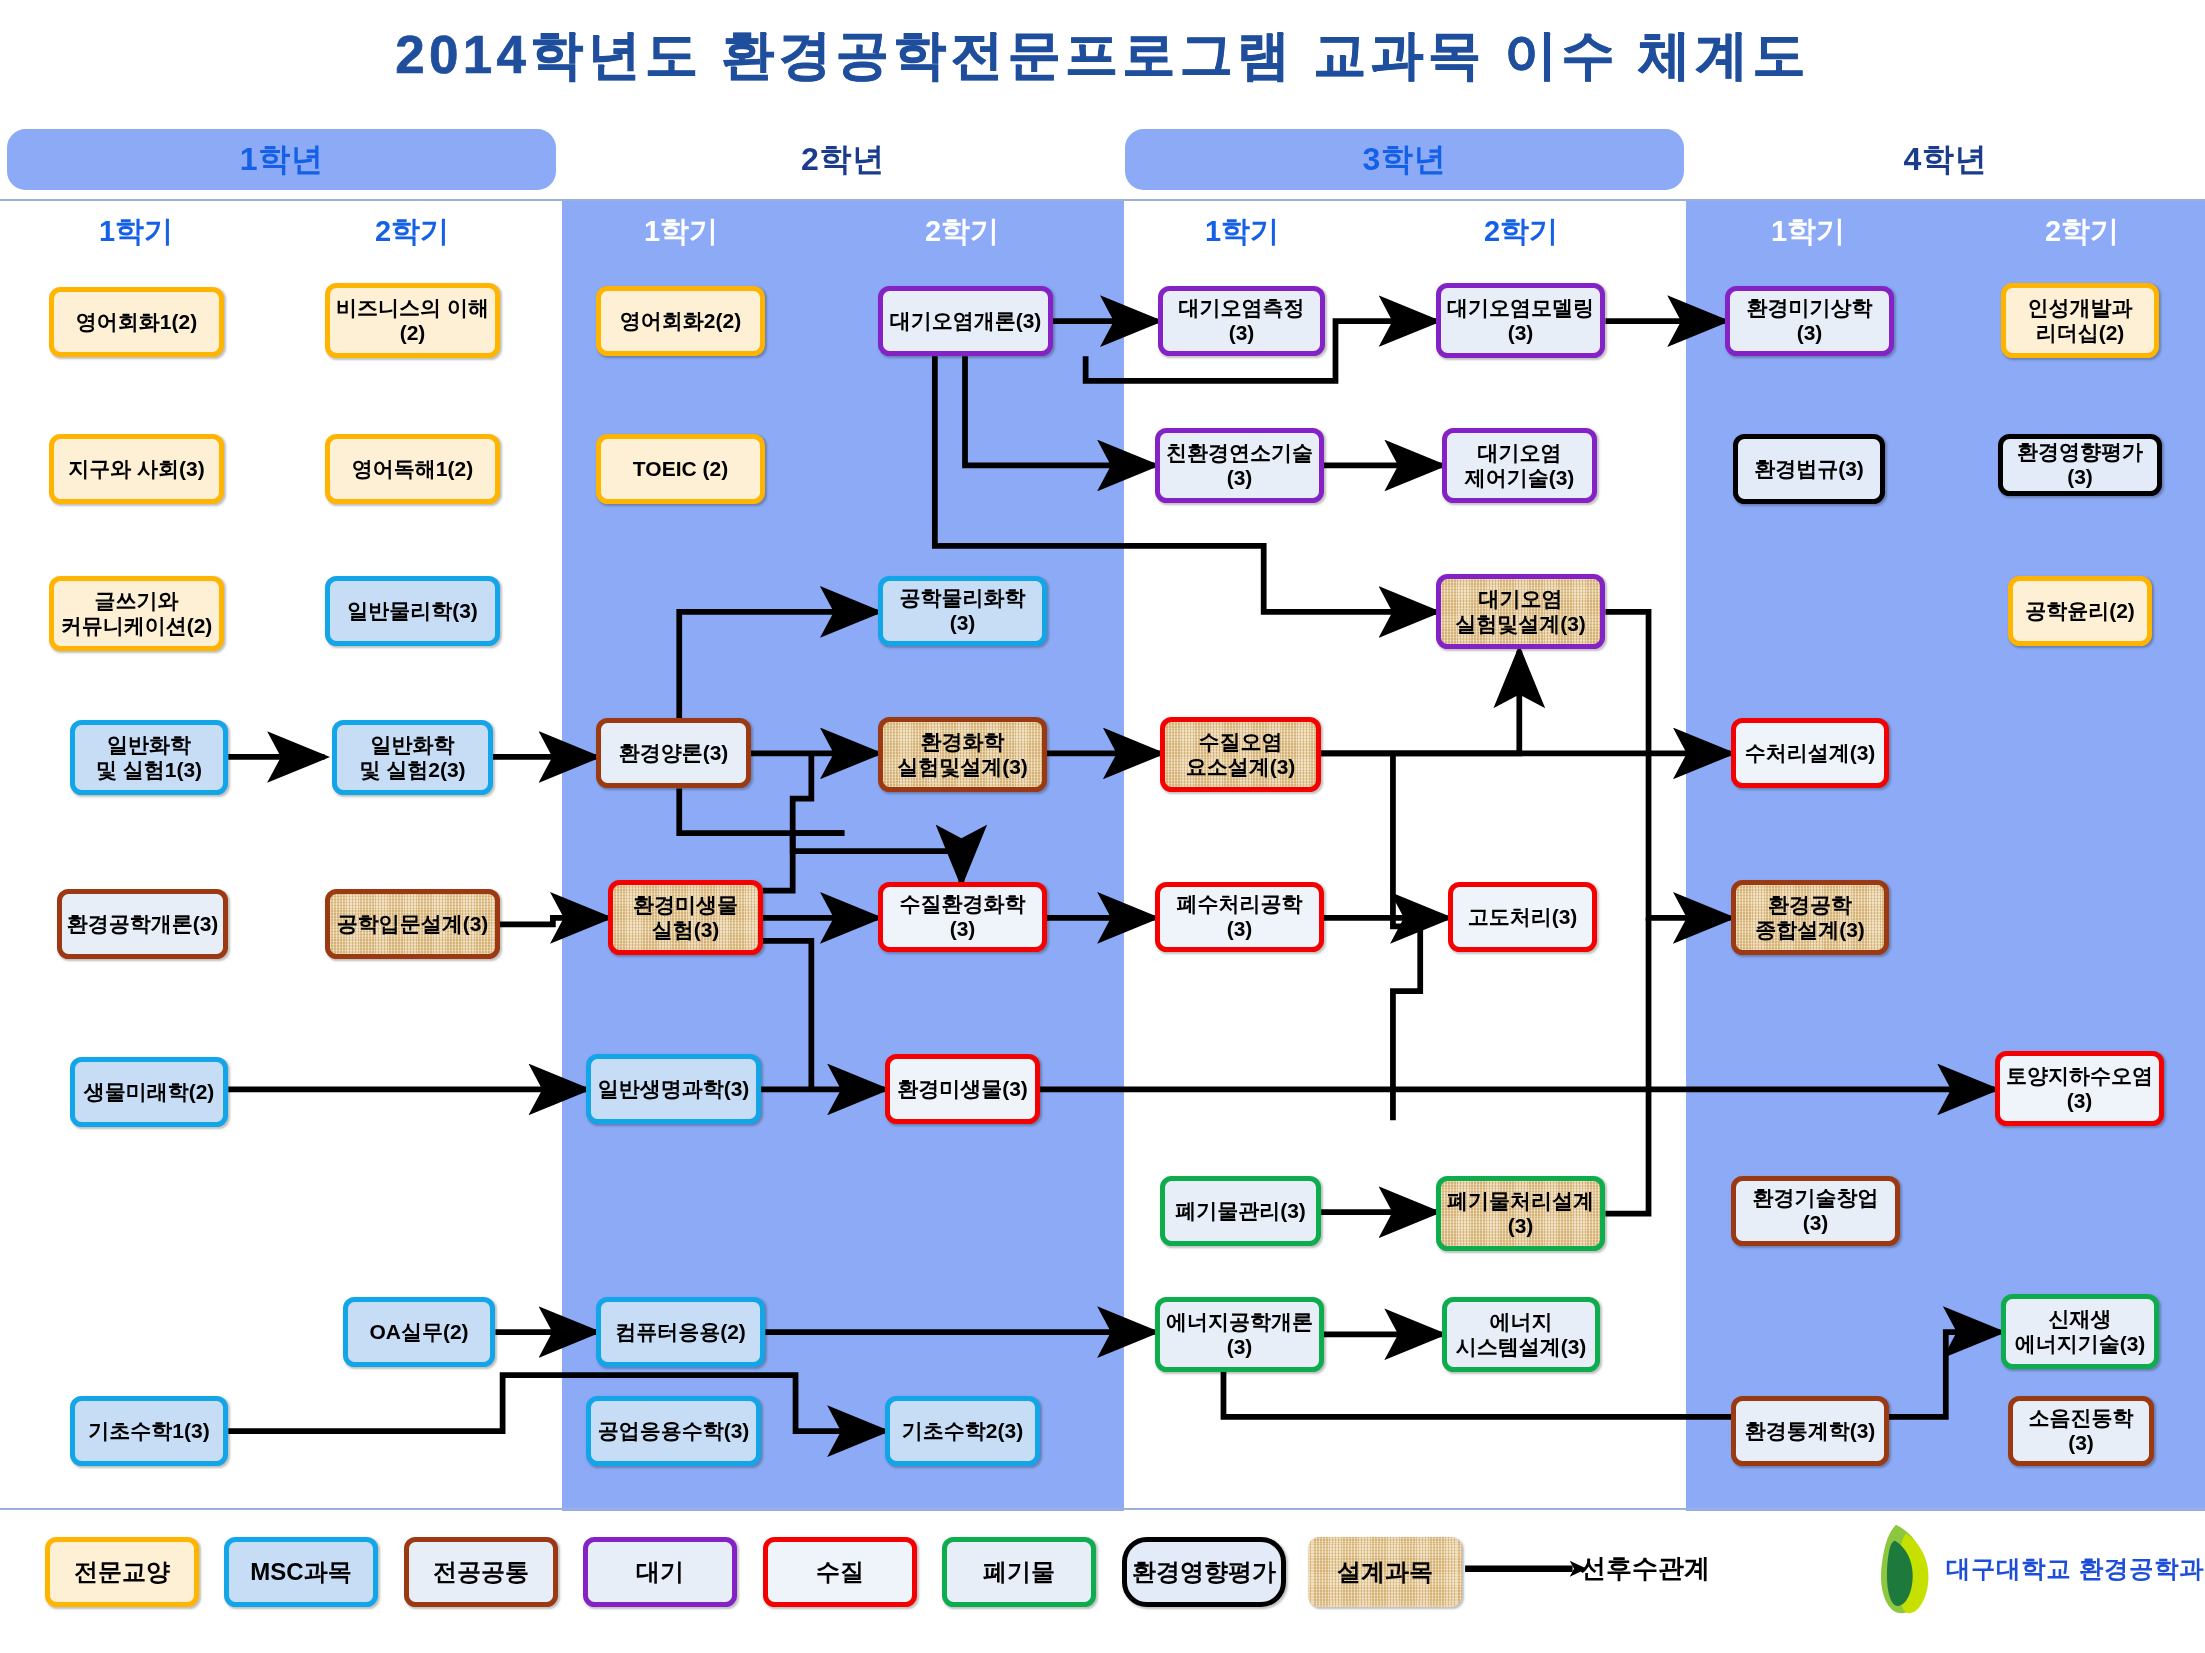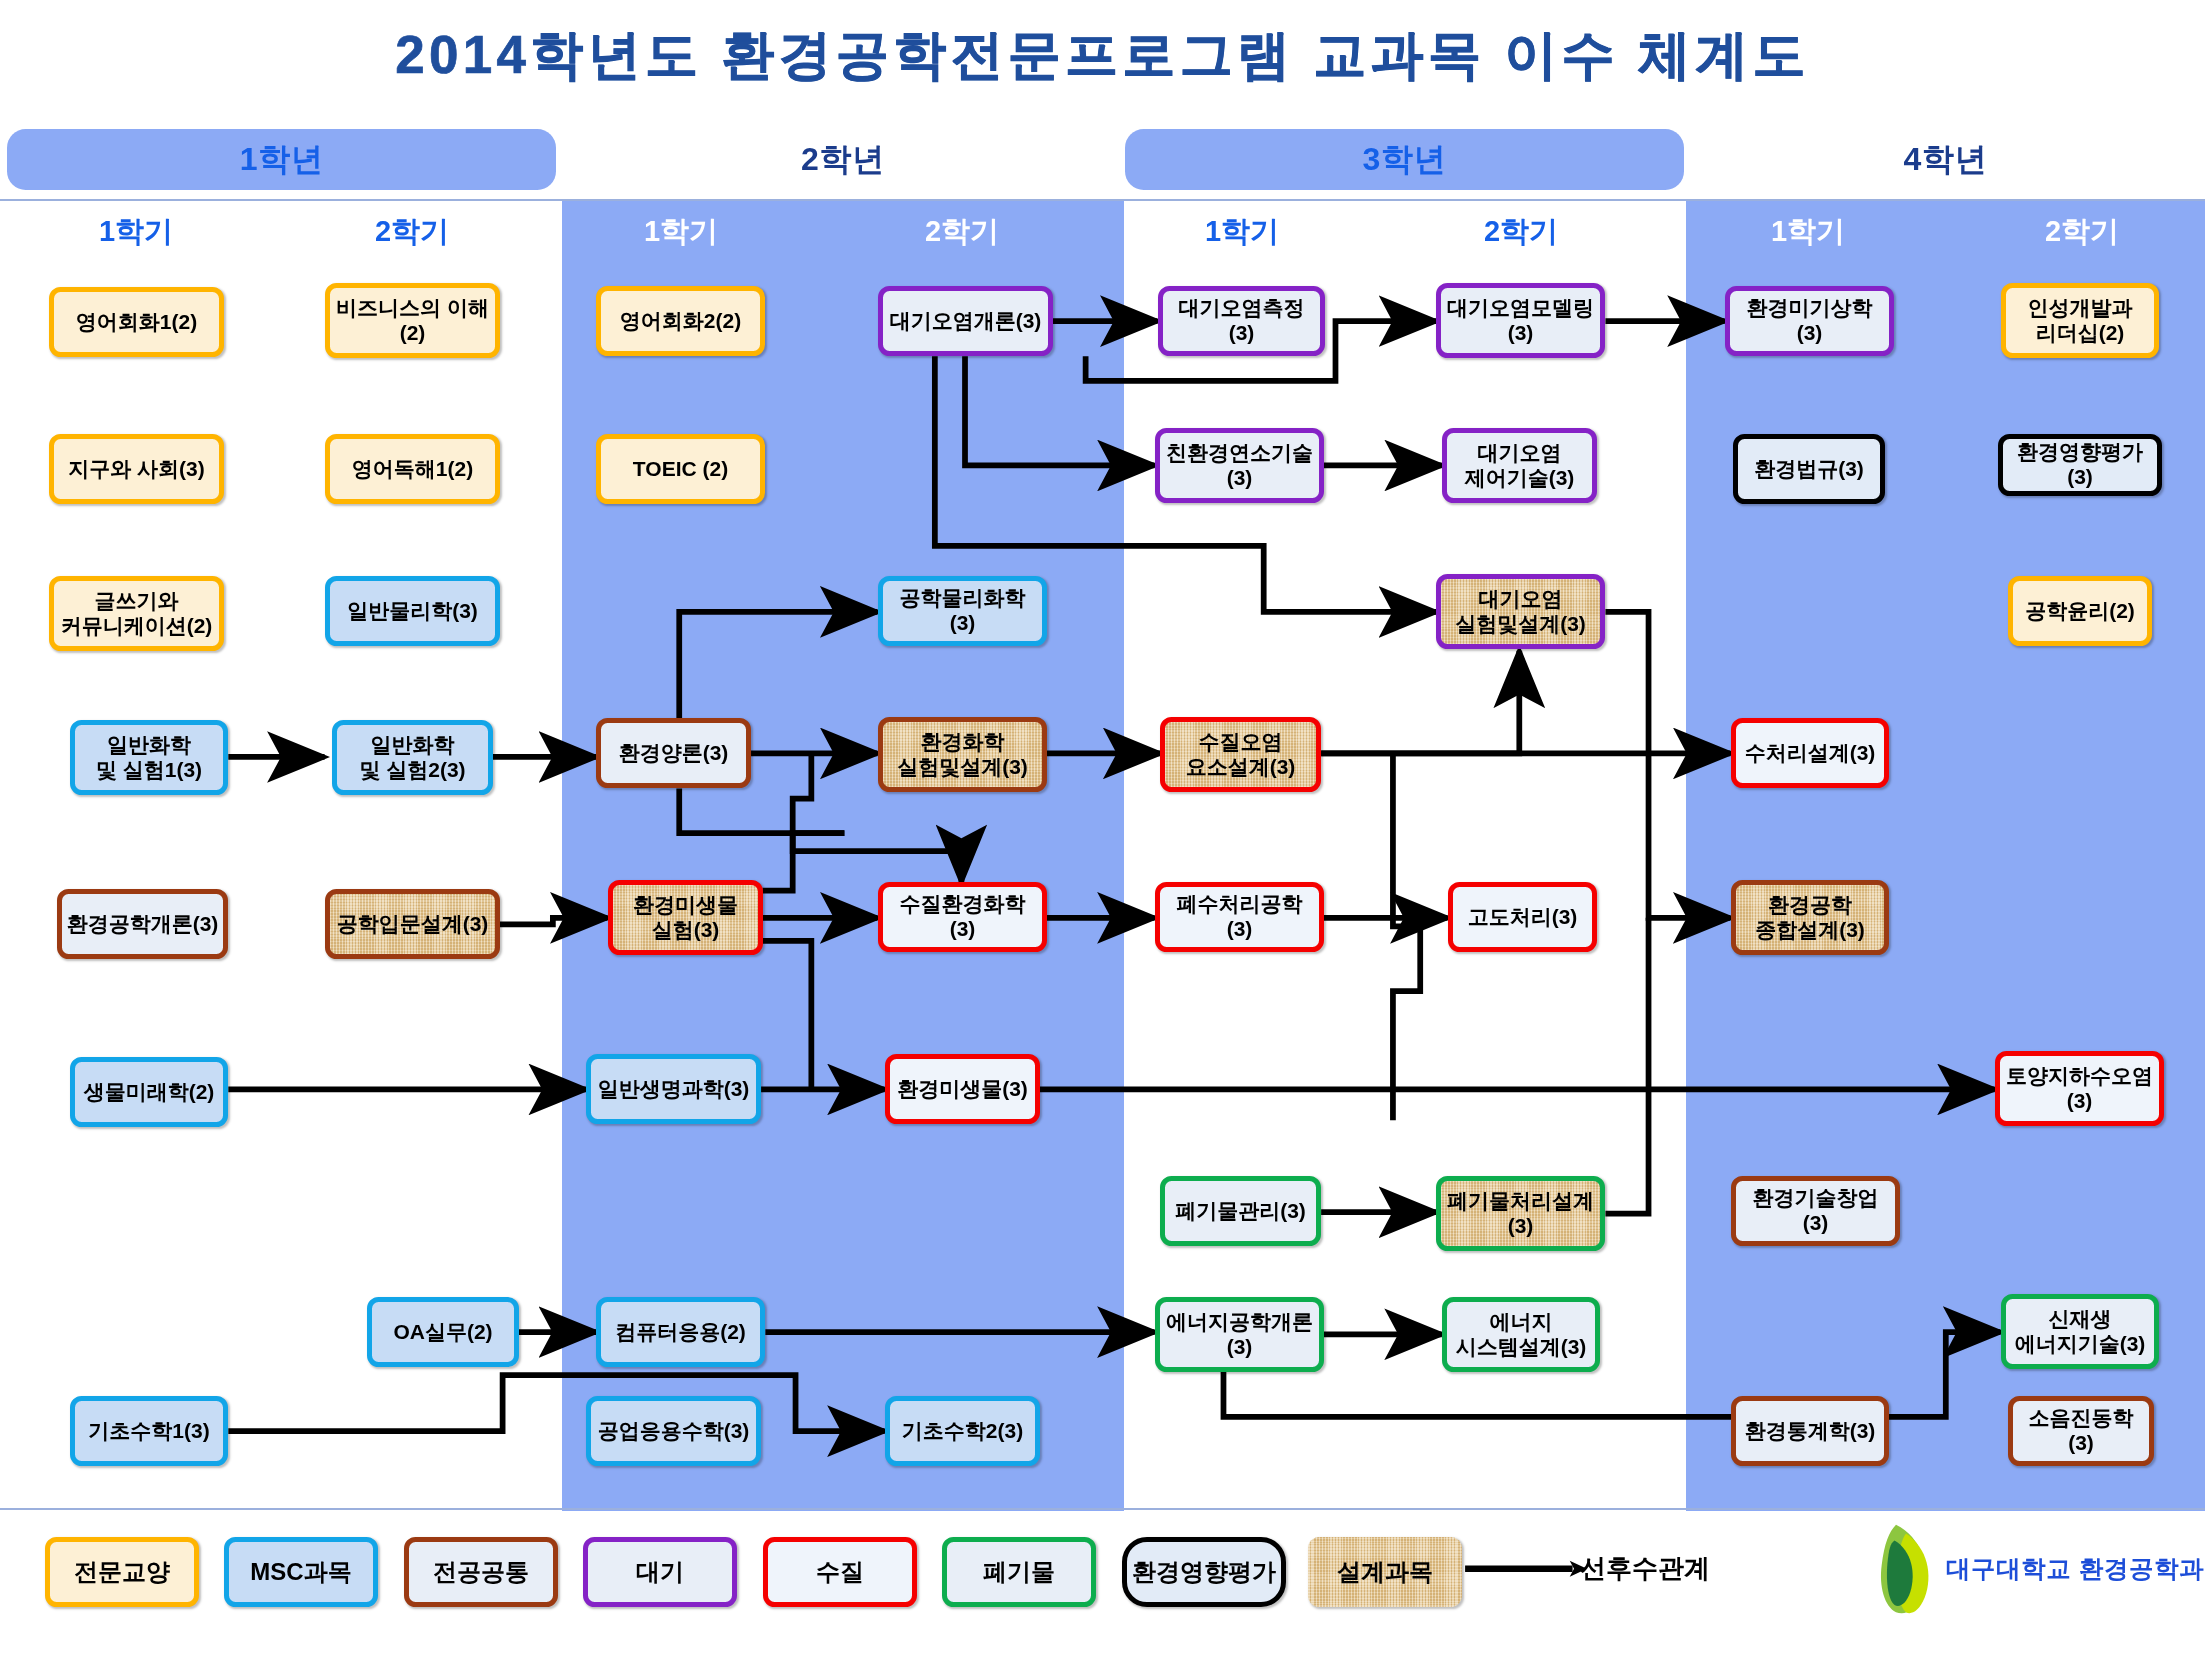--- a/index.html
+++ b/index.html
@@ -235,21 +235,21 @@
 <div class="course c-gongtong" style="left: 57px; top: 889px; width: 171px; height: 70px;">환경공학개론(3)</div>
 <div class="course c-msc" style="left: 70px; top: 1057px; width: 158px; height: 70px;">생물미래학(2)</div>
 <div class="course c-msc" style="left: 70px; top: 1396px; width: 158px; height: 70px;">기초수학1(3)</div>
 <div class="course c-gyoyang" style="left: 325px; top: 283px; width: 175px; height: 75px;">비즈니스의  이해
 (2)</div>
 <div class="course c-gyoyang" style="left: 325px; top: 434px; width: 175px; height: 70px;">영어독해1(2)</div>
 <div class="course c-msc" style="left: 325px; top: 576px; width: 175px; height: 70px;">일반물리학(3)</div>
 <div class="course c-msc" style="left: 332px; top: 720px; width: 161px; height: 75px;">일반화학
 및  실험2(3)</div>
 <div class="course c-gongtong design" style="left: 325px; top: 889px; width: 175px; height: 70px;">공학입문설계(3)</div>
-<div class="course c-msc" style="left: 343px; top: 1297px; width: 152px; height: 70px; margin-left: 24px;">OA실무(2)</div>
+<div class="course c-msc" style="left: 343px; top: 1297px; width: 152px; height: 70px;">OA실무(2)</div>
 <div class="course c-gyoyang" style="left: 596px; top: 286px; width: 169px; height: 70px;">영어회화2(2)</div>
 <div class="course c-gyoyang" style="left: 596px; top: 434px; width: 169px; height: 70px;">TOEIC  (2)</div>
 <div class="course c-gongtong" style="left: 596px; top: 718px; width: 155px; height: 70px;">환경양론(3)</div>
 <div class="course c-sujil design" style="left: 608px; top: 880px; width: 155px; height: 75px;">환경미생물
 실험(3)</div>
 <div class="course c-msc" style="left: 586px; top: 1054px; width: 175px; height: 70px;">일반생명과학(3)</div>
 <div class="course c-msc" style="left: 596px; top: 1297px; width: 169px; height: 70px;">컴퓨터응용(2)</div>
 <div class="course c-msc" style="left: 586px; top: 1396px; width: 175px; height: 70px;">공업응용수학(3)</div>
 <div class="course c-daegi" style="left: 878px; top: 286px; width: 175px; height: 70px;">대기오염개론(3)</div>
 <div class="course c-msc" style="left: 878px; top: 576px; width: 169px; height: 70px;">공학물리화학(3)</div>

